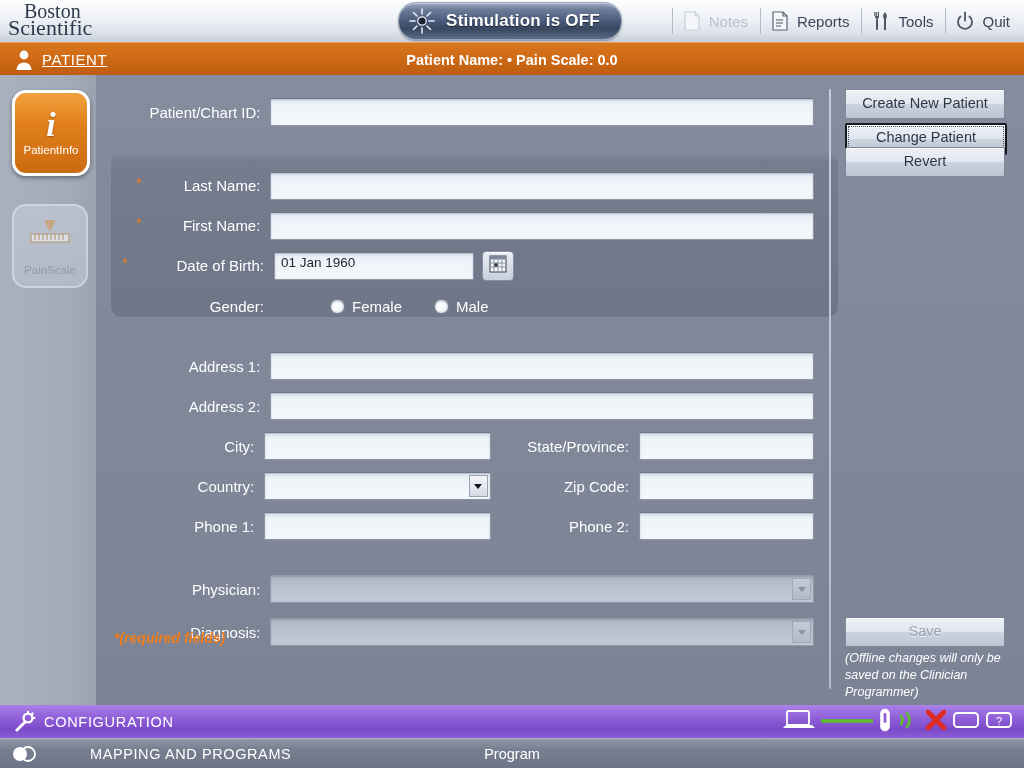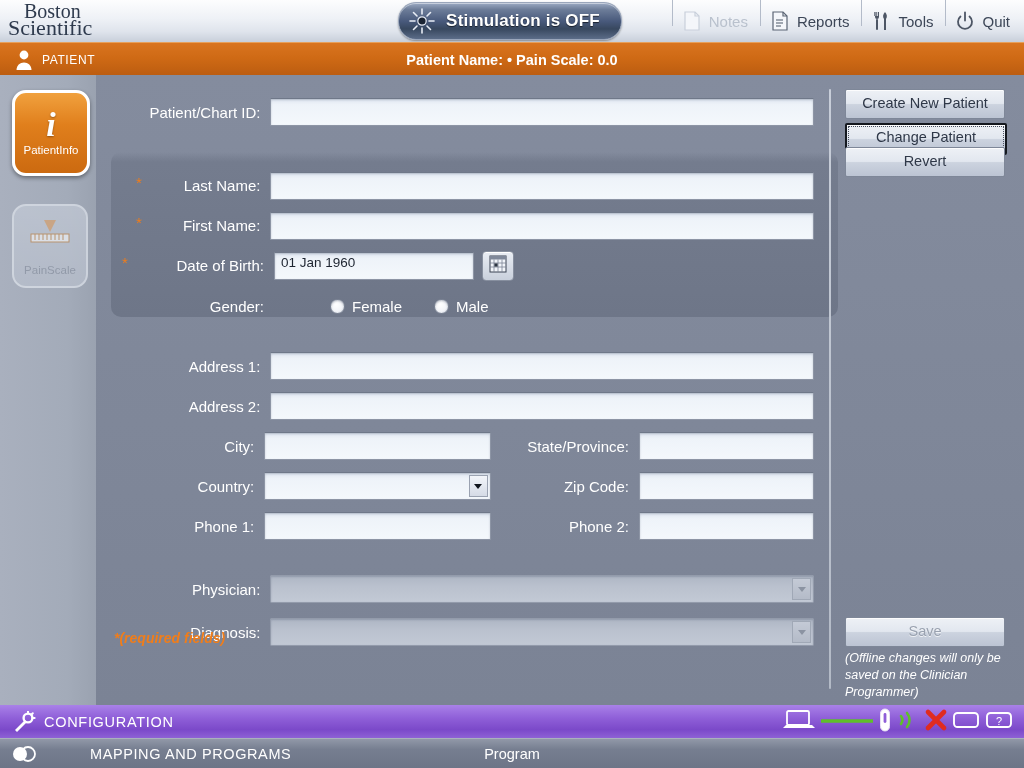--- a/index.html
+++ b/index.html
@@ -30,36 +30,36 @@
     box-shadow:0 1px 2px rgba(0,0,0,.35), inset 0 1px 0 rgba(255,255,255,.45);
     display:flex;align-items:center;
   }
   .stim .sun{position:relative;width:30px;height:30px;margin-left:8px;flex:0 0 auto;}
   .stim .sun svg{display:block}
   .stim .txt{
     flex:1;text-align:center;color:#ffffff;font-size:17px;font-weight:bold;
     text-shadow:0 1px 1px rgba(0,0,0,.6);padding-right:12px;letter-spacing:.2px;
   }
 
-  .tools{position:absolute;right:4px;top:0;height:42px;display:flex;align-items:flex-start;}
+  .tools{position:absolute;right:4px;top:0;height:42px;display:flex;align-items:center;}
   .tool{display:flex;align-items:center;height:42px;padding:0 10px 0 6px;gap:6px;}
   .tool .ti{width:22px;height:24px;display:flex;align-items:center;justify-content:center;}
   .tool .tl{font-size:15px;color:#3c4657;}
   .tool.disabled .tl{color:#b9c1cd;}
   .vsep{width:1px;height:26px;background:#b3bbc9;margin:0 2px;}
 
   
   .patbar{
     position:absolute;left:0;top:42px;width:1024px;height:33px;
     background:linear-gradient(to bottom,#d9741f 0%,#cf6a15 45%,#bb5c10 100%);
     border-top:1px solid #e8a05a;
     display:flex;align-items:center;
   }
   .patbar .picon{width:20px;height:22px;margin-left:14px;margin-right:8px;}
-  .patbar .plabel{color:#fff;font-size:12px;letter-spacing:.6px;}
+  .patbar .plabel{color:#fff;font-size:15px;letter-spacing:.6px;text-decoration:underline;}
   .patbar .pinfo{
     position:absolute;left:0;right:0;text-align:center;color:#fff;
     font-size:14.5px;font-weight:bold;pointer-events:none;
   }
 
   
   .body{
     position:absolute;left:0;top:75px;width:1024px;height:630px;
     background:linear-gradient(to bottom,#99a1b2 0%,#959dae 40%,#8f97a9 100%);
   }

